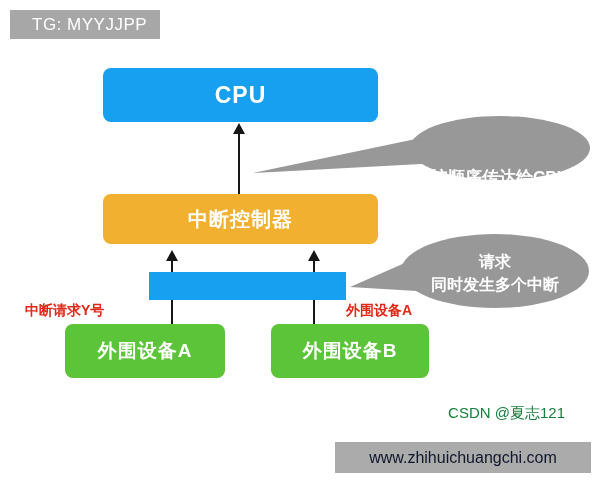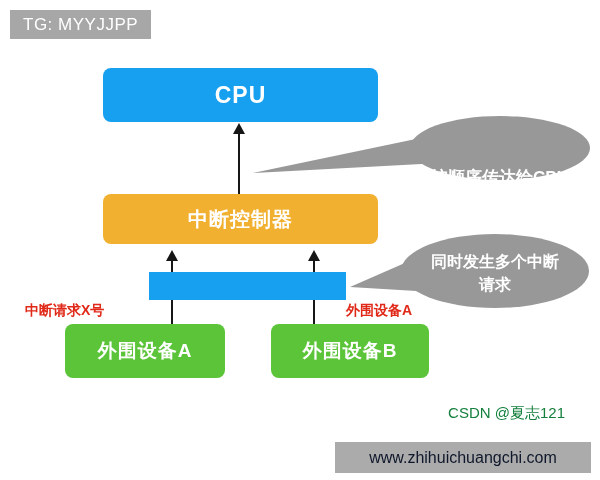--- a/index.html
+++ b/index.html
@@ -3,21 +3,21 @@
 <meta charset="utf-8">
 <style>
   html,body{margin:0;padding:0;}
   .stage{
     position:relative;width:600px;height:480px;background:#ffffff;overflow:hidden;
     font-family:"Liberation Sans","DejaVu Sans",sans-serif;
   }
   .abs{position:absolute;}
   .badge{
     left:10px;top:10px;width:128px;height:29px;background:var(--gray-badge,#a7a7a7);
-    color:#fff;font-size:17px;line-height:29px;padding-left:13px;letter-spacing:0.5px;
+    color:#fff;font-size:17px;line-height:29px;padding-left:22px;letter-spacing:0.5px;
   }
   .node{
     display:flex;align-items:center;justify-content:center;
     color:#fff;font-weight:bold;text-align:center;border-radius:8px;
   }
   .cpu{left:103px;top:68px;width:275px;height:54px;background:var(--blue,#18a0f0);font-size:23px;letter-spacing:1px;}
   .controller{left:103px;top:194px;width:275px;height:50px;background:var(--orange,#f1b02f);font-size:20px;letter-spacing:1px;}
   .busbar{left:149px;top:272px;width:197px;height:28px;background:var(--blue,#18a0f0);}
   .device{background:var(--green,#5bc438);font-size:19px;letter-spacing:1px;}
   .device-a{left:65px;top:324px;width:160px;height:54px;}
@@ -60,35 +60,35 @@
   <div class="abs vline" style="left:238px;top:133px;height:61px;"></div>
 
   <div class="abs ahead" style="left:166px;top:250px;"></div>
   <div class="abs vline" style="left:171px;top:260px;height:12px;"></div>
   <div class="abs ahead" style="left:308px;top:250px;"></div>
   <div class="abs vline" style="left:313px;top:260px;height:12px;"></div>
 
   <div class="abs vline" style="left:171px;top:300px;height:24px;"></div>
   <div class="abs vline" style="left:313px;top:300px;height:24px;"></div>
 
-  <div class="abs redlabel" style="left:25px;top:302px;">中断请求X号</div>
+  <div class="abs redlabel" style="left:25px;top:302px;">中断请求Y号</div>
   <div class="abs redlabel" style="left:346px;top:302px;">外围设备A</div>
 
   <svg class="abs bubble-svg" style="left:240px;top:108px;" width="360" height="80">
     <polygon points="13,65 195,27 200,55" fill="#989898"></polygon>
     <ellipse cx="260" cy="40" rx="90" ry="32" fill="#989898"></ellipse>
   </svg>
   <div class="abs bubble-text bt1">按顺序传达给CPU</div>
 
   <svg class="abs bubble-svg" style="left:340px;top:230px;" width="260" height="85">
     <polygon points="10,57 90,22 93,62" fill="#989898"></polygon>
     <ellipse cx="155" cy="41" rx="94" ry="37" fill="#989898"></ellipse>
   </svg>
   <div class="abs bubble-text bt2">
+    <div>请求</div>
     <div>同时发生多个中断</div>
-    <div>请求</div>
   </div>
 
   <div class="abs watermark">CSDN @夏志121</div>
 
   <div class="abs footer">www.zhihuichuangchi.com</div>
 
 </div>
 
 </body></html>

